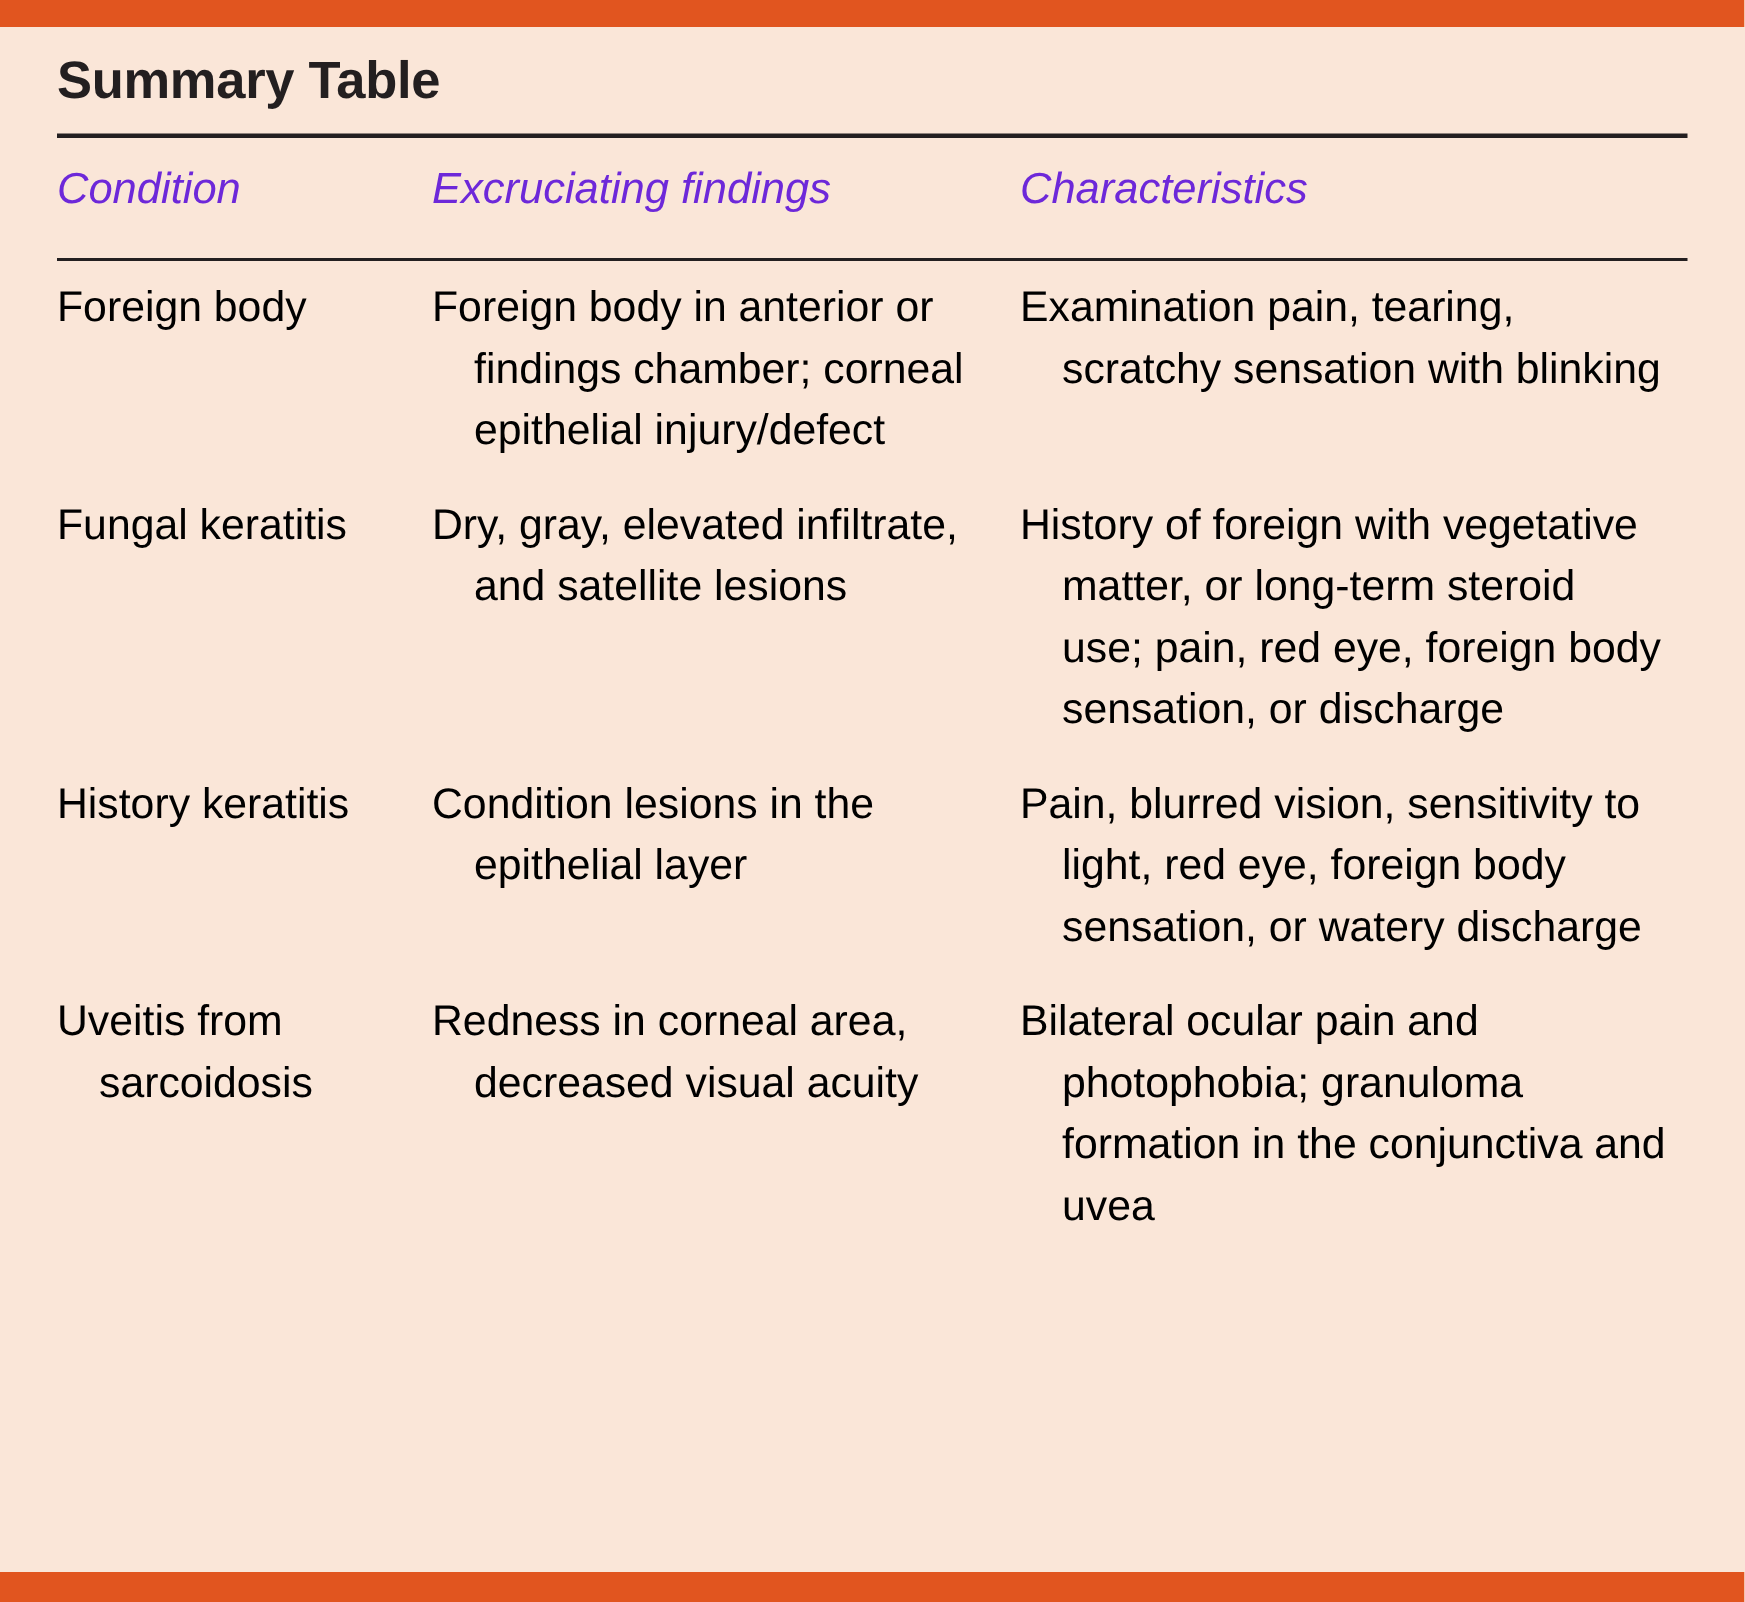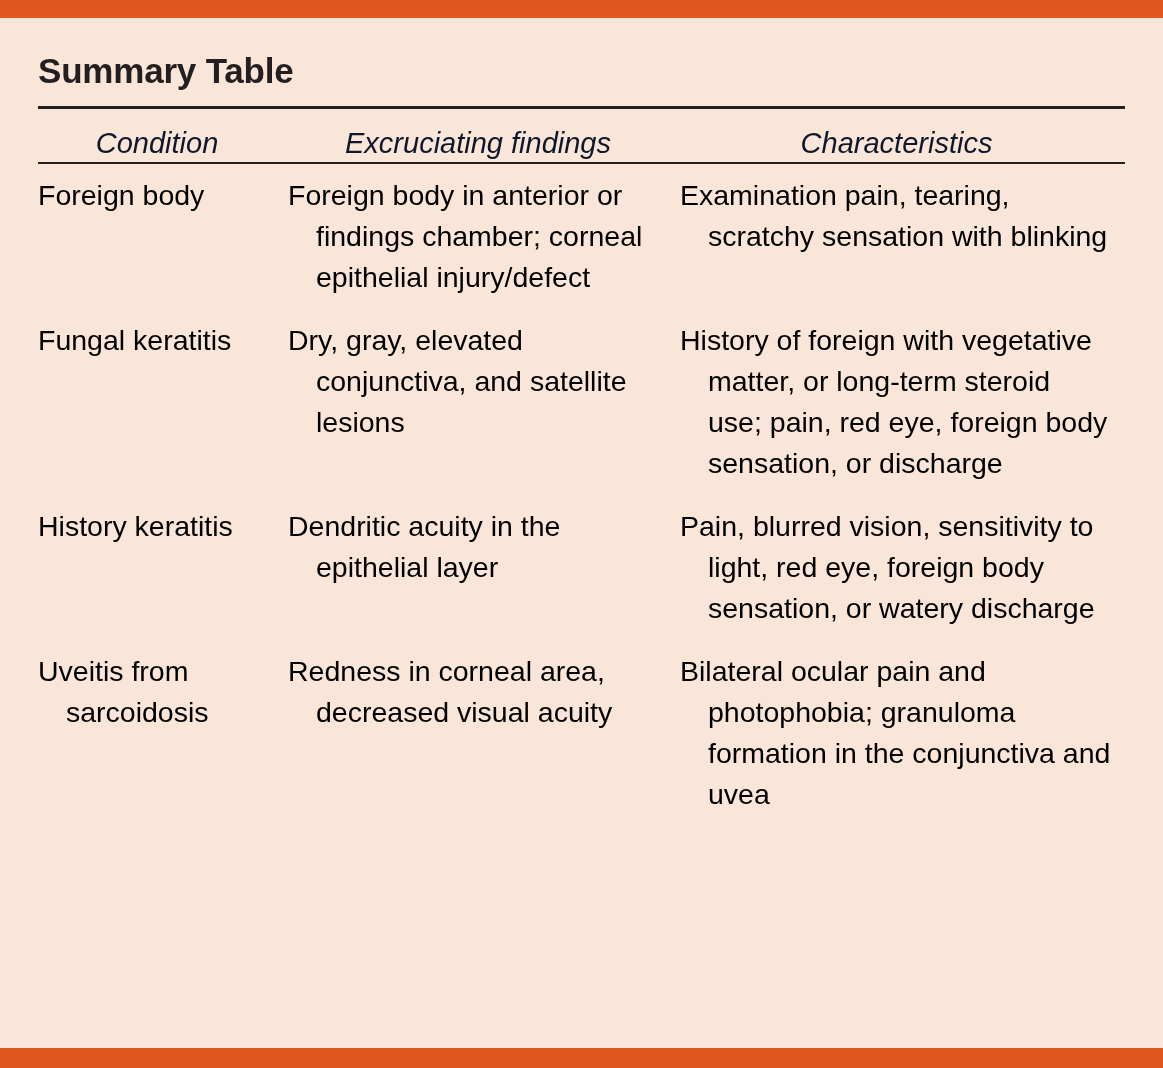--- a/index.html
+++ b/index.html
@@ -42,21 +42,21 @@
     left: 38px;
     top: 18px;
     width: 1087px;
   }
   .page-title {
     font-size: 35px;
     font-weight: bold;
     color: #231f20;
     letter-spacing: -0.2px;
     margin: 0;
-    padding-top: 33px;
+    padding-top: 16px;
     line-height: 40px;
   }
   .rule {
     height: 0;
     border-top: 3px solid #231f20;
     margin: 0;
     width: 1087px;
   }
   .rule-top {
     margin-top: 15px;
@@ -71,24 +71,24 @@
     table-layout: fixed;
   }
   table.summary col.c1 { width: 250px; }
   table.summary col.c2 { width: 392px; }
   table.summary col.c3 { width: 445px; }
 
   table.summary th {
     font-style: italic;
     font-weight: normal;
     font-size: 29px;
-    color: #0f172a;
-    text-align: center;
+    color: #6d28d9;
+    text-align: left;
     vertical-align: top;
-    padding: 16px 12px 1px 0;
+    padding: 16px 12px 28px 0;
     line-height: 36px;
   }
   table.summary td {
     font-size: 28.5px;
     color: #000000;
     text-align: left;
     vertical-align: top;
     line-height: 41px;
     padding: 11px 14px 11px 0;
     padding-left: 28px;
@@ -143,26 +143,26 @@
         <col class="c3">
       </colgroup>
       <tbody>
         <tr class="data-row">
           <td class="col-first">Foreign body</td>
           <td>Foreign body in anterior or findings chamber; corneal epithelial injury/defect</td>
           <td>Examination pain, tearing, scratchy sensation with blinking</td>
         </tr>
         <tr class="data-row">
           <td class="col-first">Fungal keratitis</td>
-          <td>Dry, gray, elevated conjunctiva, and satellite lesions</td>
+          <td>Dry, gray, elevated infiltrate, and satellite lesions</td>
           <td>History of foreign with vegetative matter, or long-term steroid use; pain, red eye, foreign body sensation, or discharge</td>
         </tr>
         <tr class="data-row">
           <td class="col-first">History keratitis</td>
-          <td>Dendritic acuity in the epithelial layer</td>
+          <td>Condition lesions in the epithelial layer</td>
           <td>Pain, blurred vision, sensitivity to light, red eye, foreign body sensation, or watery discharge</td>
         </tr>
         <tr class="data-row">
           <td class="col-first">Uveitis from sarcoidosis</td>
           <td>Redness in corneal area, decreased visual acuity</td>
           <td>Bilateral ocular pain and photophobia; granuloma formation in the conjunctiva and uvea</td>
         </tr>
       </tbody>
     </table>
 

